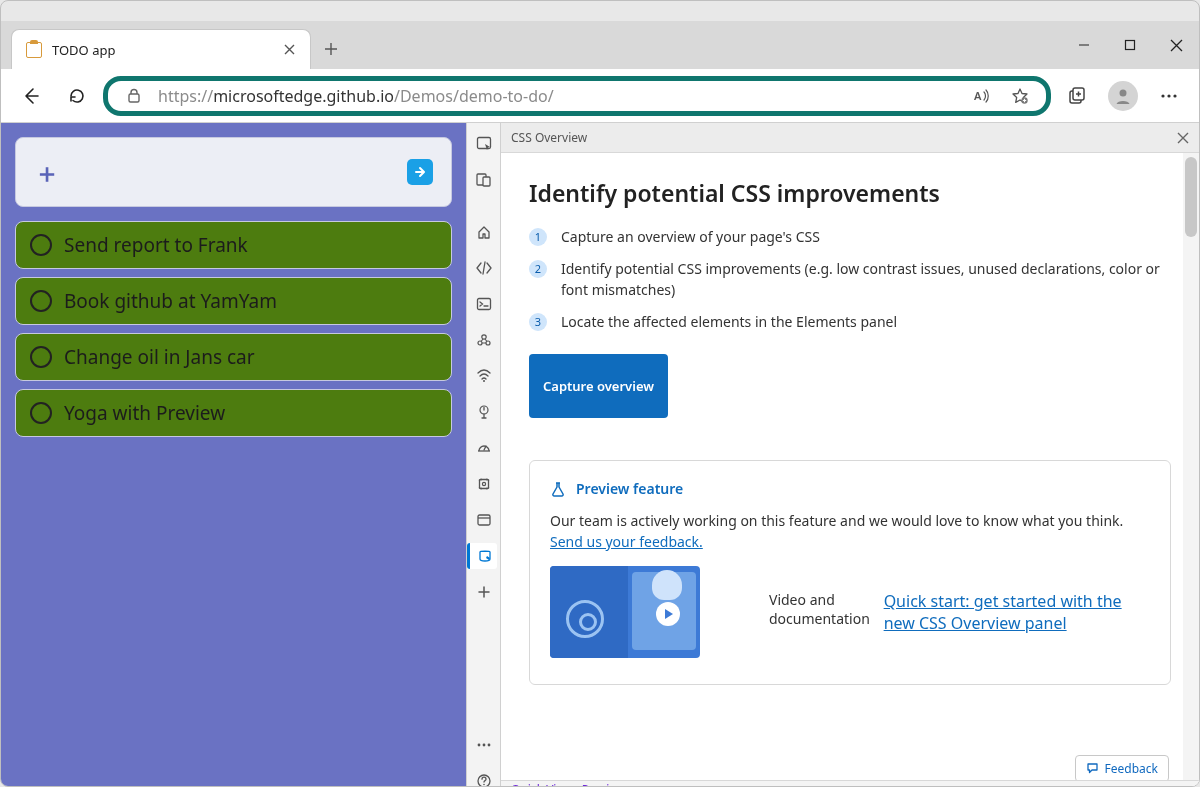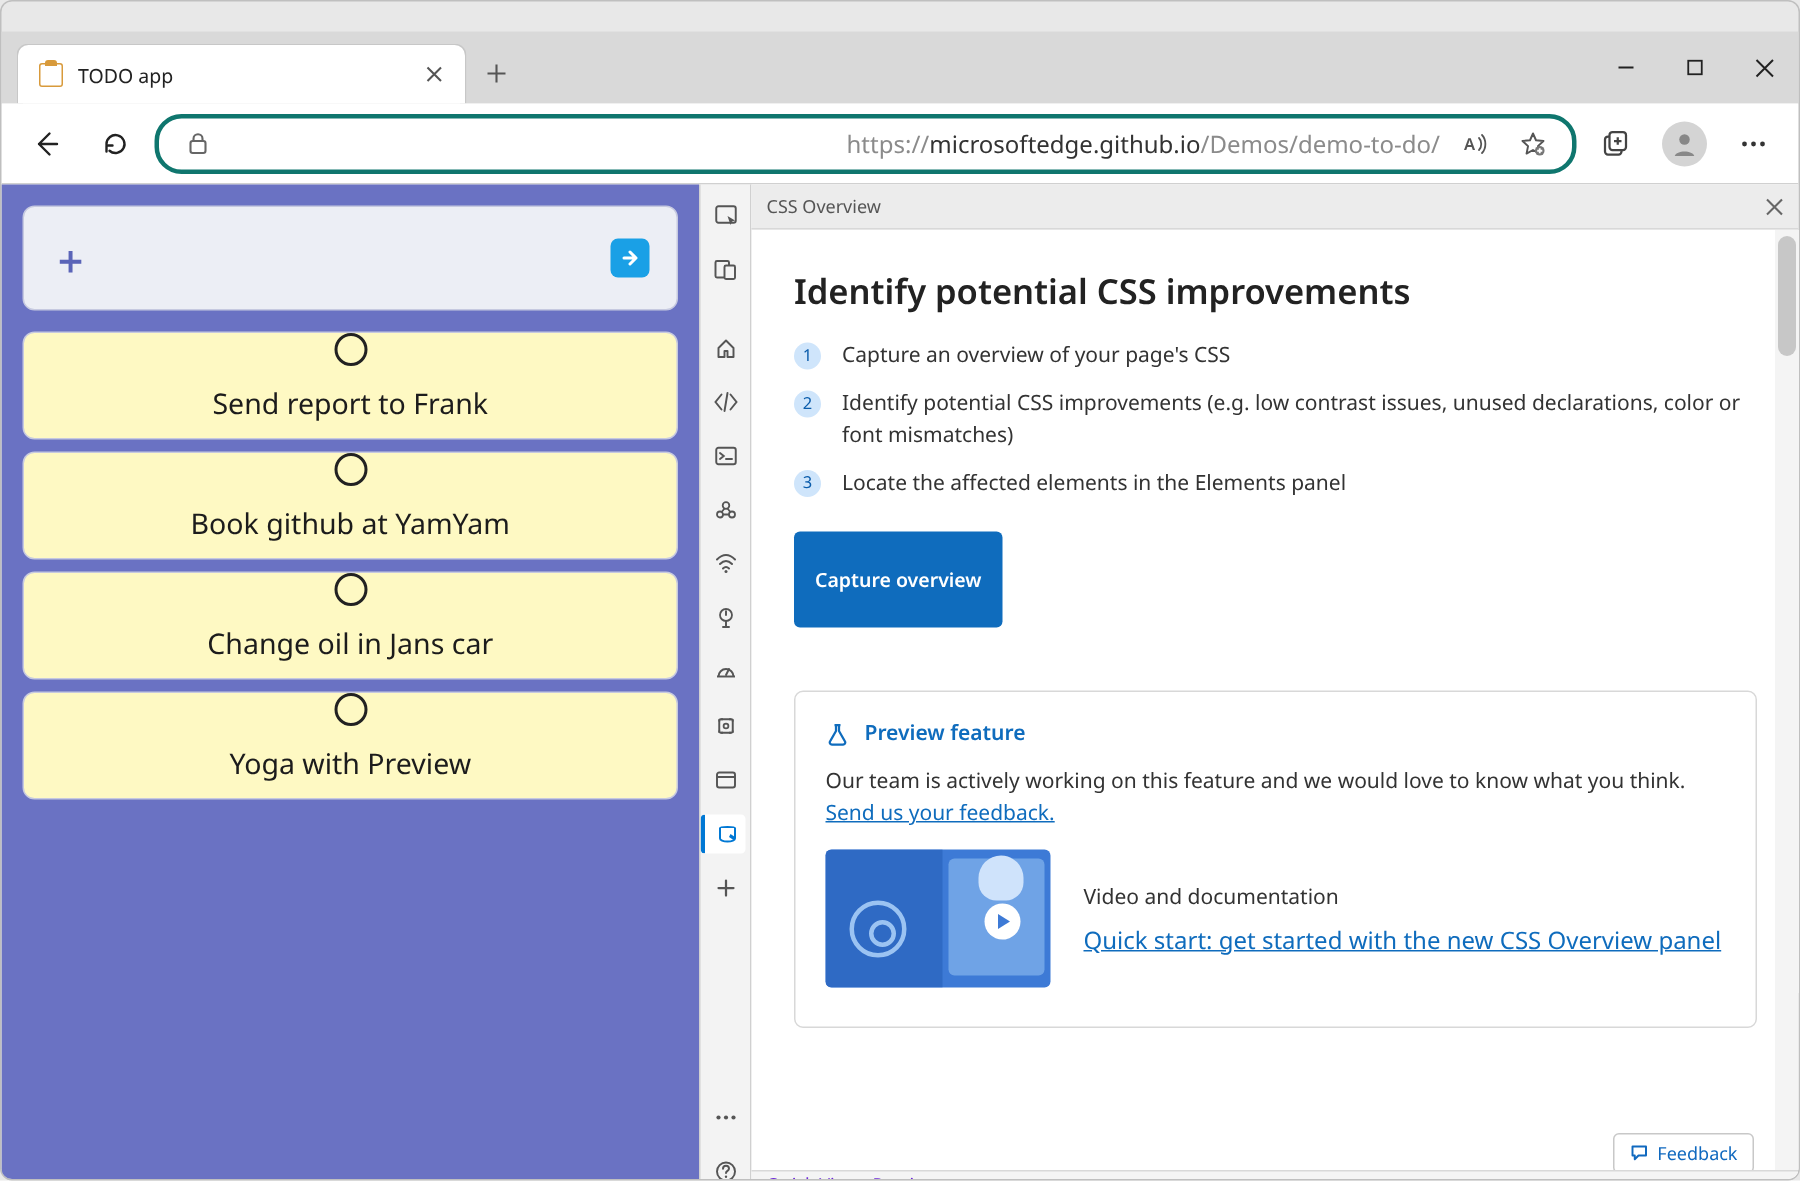--- a/index.html
+++ b/index.html
@@ -12,36 +12,36 @@
   .tab .favicon::before { content:""; position:absolute; top:-3px; left:3px; width:8px; height:4px; background:#d89a3b; border-radius:2px 2px 0 0; }
   .tab-title { font-size: 13px; color: #222; flex: 1; }
   .tab-close { width: 14px; height: 14px; display:flex; align-items:center; justify-content:center; cursor:pointer; }
   .newtab { width: 40px; height: 40px; display:flex; align-items:center; justify-content:center; cursor:pointer; }
   .titlebar-spacer { flex: 1; }
   .winbtn { width: 46px; height: 48px; display:flex; align-items:center; justify-content:center; cursor:pointer; }
 
   
   .toolbar { height: 54px; background: #fff; display:flex; align-items:center; gap:6px; padding: 0 10px; border-bottom: 1px solid #d0d0d0; }
   .tbtn { width:40px; height:40px; display:flex; align-items:center; justify-content:center; border-radius:4px; cursor:pointer; color:#3a3a3a; }
-  .addrbar { flex:1; height:40px; border:3px solid #0f766e; border-radius:18px; background:#fff; display:flex; align-items:center; padding:0 12px; gap:10px;text-align:right; }
+  .addrbar { flex:1; height:40px; border:5px solid #0f766e; border-radius:18px; background:#fff; display:flex; align-items:center; padding:0 12px; gap:10px; }
   .addrtext { font-size:16px; color:#333; flex:1; white-space:nowrap; overflow:hidden; }
   .addrtext .dim { color:#8b8b8b; }
   .addricon { width:28px; height:28px; display:flex; align-items:center; justify-content:center; color:#555; cursor:pointer; }
   .avatar { width:30px; height:30px; border-radius:50%; background:#d4d4d4; display:flex; align-items:center; justify-content:center; color:#777; }
 
   
   .mainsplit { display:flex; height: calc(787px - 48px - 54px); }
 
   
   .app { width: 465px; background: #6a72c3; padding: 14px; display:flex; flex-direction:column; gap:14px; }
   .addcard { background:#eceef5; border:1px solid #c6c9e0; border-radius:8px; height:70px; display:flex; align-items:center; justify-content:space-between; padding:0 18px; }
   .plus { font-size:26px; color:#5a64b8; font-weight:700; }
   .gobtn { width:26px; height:26px; background:#1aa0e6; border-radius:5px; display:flex; align-items:center; justify-content:center; color:#fff; }
   .todolist { display:flex; flex-direction:column; gap:8px; }
-  .todo { background:#fef9c3; border:1px solid #c6c9e0; border-radius:8px; height:72px; display:flex; align-items:center; padding:0 14px; gap:12px;flex-direction:column; }
+  .todo { background:#4d7c0f; border:1px solid #c6c9e0; border-radius:8px; height:48px; display:flex; align-items:center; padding:0 14px; gap:12px; }
   .todo .circle { width:22px; height:22px; border:2.5px solid #222; border-radius:50%; flex-shrink:0; }
   .todo .label { font-size:19px; color:#1c1c1c; }
 
   
   .activitybar { width:35px; background:#f3f3f3; border-left:1px solid #d0d0d0; border-right:1px solid #d0d0d0; display:flex; flex-direction:column; align-items:center; padding-top:8px; gap:10px; }
   .abicon { width:30px; height:26px; display:flex; align-items:center; justify-content:center; color:#555; cursor:pointer; border-radius:3px; font-size:14px; }
   .abicon.active { border-left: 3px solid #0078d4; background:#fff; color:#0078d4; margin-left:-3px; padding-left:3px; }
   .activitybar .spacer { flex:1; }
 
   
@@ -65,21 +65,21 @@
 
   .videodoc { display:flex; gap:22px; align-items:center; }
   .thumb { width:150px; height:92px; background:#3d7ad6; border-radius:4px; position:relative; overflow:hidden; flex-shrink:0; }
   .thumb .left { position:absolute; left:0; top:0; bottom:0; width:78px; background:#2f6ac4; }
   .thumb .target { position:absolute; left:16px; top:34px; width:38px; height:38px; border:3px solid #9bc3f2; border-radius:50%; }
   .thumb .target::after { content:""; position:absolute; left:10px; top:10px; width:12px; height:12px; border:3px solid #9bc3f2; border-radius:50%; }
   .thumb .vidtile { position:absolute; right:4px; top:6px; width:64px; height:78px; background:#6fa3e6; border-radius:4px; }
   .thumb .play { position:absolute; right:20px; top:36px; width:24px; height:24px; background:#fff; border-radius:50%; display:flex; align-items:center; justify-content:center; }
   .thumb .play::after { content:""; border-left:8px solid #3d7ad6; border-top:5px solid transparent; border-bottom:5px solid transparent; margin-left:2px; }
   .thumb .avatar2 { position:absolute; right:18px; top:4px; width:30px; height:30px; background:#cfe3fb; border-radius:50% 50% 40% 40%; }
-  .docside { display:flex; flex-direction:column; gap:8px; }
+  .docside { display:flex; flex-direction:row; gap:8px;margin-left:47px; }
   .doctitle { font-size:14px; color:#333; }
 
   .feedback { position:absolute; right:30px; bottom:-2px; background:#fff; border:1px solid #c8c8c8; border-radius:4px; padding:4px 10px; font-size:12px; color:#1069bf; display:flex; align-items:center; gap:6px; cursor:pointer; }
 
   .quickview { height:28px; border-top:1px solid #d8d8d8; background:#f4f4f4; display:flex; align-items:flex-start; padding:0 10px; font-size:12px; color:#6d28d9; gap:6px; }
   .quickview .qvspacer { flex:1; }
   .qvicon { width:24px; height:24px; display:flex; align-items:center; justify-content:center; cursor:pointer; color:#555; }
 
   svg { display:block; }
 </style>

